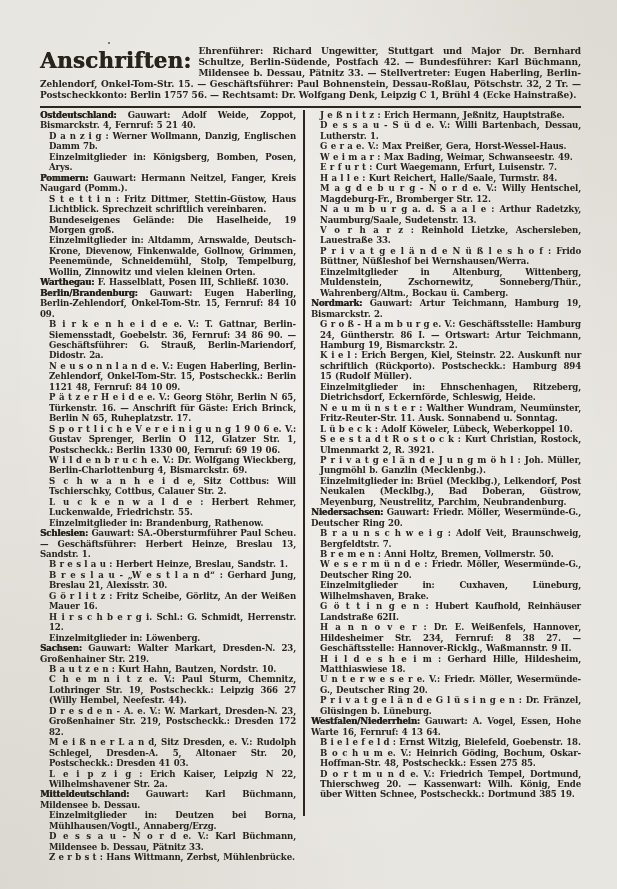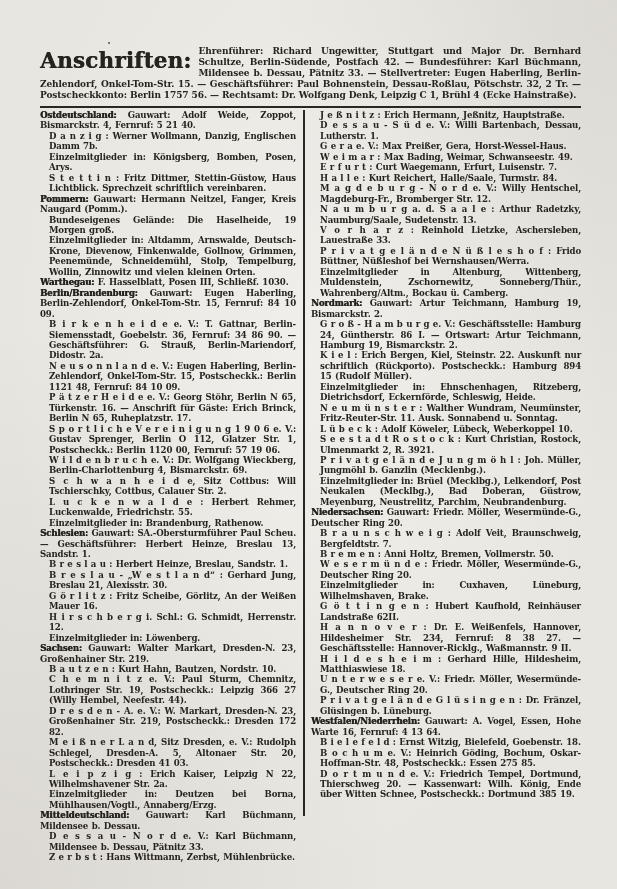--- a/index.html
+++ b/index.html
@@ -74,30 +74,30 @@
           <p class="entry sub">
             <span class="lead">D a n z i g :</span>
             <span class="body">Werner Wollmann, Danzig, Englischen Damm 7b.</span>
           </p>
 
           <p class="entry sub">
             <span class="lead">Einzelmitglieder in:</span>
             <span class="body">Königsberg, Bomben, Posen, Arys.</span>
           </p>
 
+          <p class="entry gau">
+            <span class="lead">Pommern:</span>
+            <span class="body">Gauwart: Hermann Neitzel, Fanger, Kreis Naugard (Pomm.).</span>
+          </p>
+
           <p class="entry sub">
             <span class="lead">S t e t t i n :</span>
             <span class="body">Fritz Dittmer, Stettin-Güstow, Haus Lichtblick. Sprechzeit schriftlich vereinbaren.</span>
           </p>
 
-          <p class="entry gau">
-            <span class="lead">Pommern:</span>
-            <span class="body">Gauwart: Hermann Neitzel, Fanger, Kreis Naugard (Pomm.).</span>
-          </p>
-
           <p class="entry sub">
             <span class="lead">Bundeseigenes Gelände:</span>
             <span class="body">Die Haselheide, 19 Morgen groß.</span>
           </p>
 
           <p class="entry sub">
             <span class="lead">Einzelmitglieder in:</span>
             <span class="body">Altdamm, Arnswalde, Deutsch-Krone, Dievenow, Finkenwalde, Gollnow, Grimmen, Peenemünde, Schneidemühl, Stolp, Tempelburg, Wollin, Zinnowitz und vielen kleinen Orten.</span>
           </p>
 
@@ -121,21 +121,21 @@
             <span class="body">Eugen Haberling, Berlin-Zehlendorf, Onkel-Tom-Str. 15, Postscheckk.: Berlin 1121 48, Fernruf: 84 10 09.</span>
           </p>
 
           <p class="entry sub">
             <span class="lead">P ä t z e r  H e i d e  e. V.:</span>
             <span class="body">Georg Stöhr, Berlin N 65, Türkenstr. 16. — Anschrift für Gäste: Erich Brinck, Berlin N 65, Ruheplatzstr. 17.</span>
           </p>
 
           <p class="entry sub">
             <span class="lead">S p o r t l i c h e  V e r e i n i g u n g  1 9 0 6  e. V.:</span>
-            <span class="body">Gustav Sprenger, Berlin O 112, Glatzer Str. 1, Postscheckk.: Berlin 1120 00, Fernruf: 57 19 06.</span>
+            <span class="body">Gustav Sprenger, Berlin O 112, Glatzer Str. 1, Postscheckk.: Berlin 1330 00, Fernruf: 69 19 06.</span>
           </p>
 
 
           <p class="entry sub">
             <span class="lead">W i l d e n b r u c h  e. V.:</span>
             <span class="body">Dr. Wolfgang Wieckberg, Berlin-Charlottenburg 4, Bismarckstr. 69.</span>
           </p>
 
           <p class="entry sub">
             <span class="lead">S c h w a n h e i d e, Sitz Cottbus:</span>
@@ -205,28 +205,28 @@
           <p class="entry sub">
             <span class="lead">M e i ß n e r  L a n d, Sitz Dresden, e. V.:</span>
             <span class="body">Rudolph Schlegel, Dresden-A. 5, Altonaer Str. 20, Postscheckk.: Dresden 41 03.</span>
           </p>
 
           <p class="entry sub">
             <span class="lead">L e i p z i g :</span>
             <span class="body">Erich Kaiser, Leipzig N 22, Wilhelmshavener Str. 2a.</span>
           </p>
 
-          <p class="entry sub">
-            <span class="lead">Einzelmitglieder in:</span>
-            <span class="body">Deutzen bei Borna, Mühlhausen/Vogtl., Annaberg/Erzg.</span>
-          </p>
-
           <p class="entry gau">
             <span class="lead">Mitteldeutschland:</span>
             <span class="body">Gauwart: Karl Büchmann, Mildensee b. Dessau.</span>
+          </p>
+
+          <p class="entry sub">
+            <span class="lead">Einzelmitglieder in:</span>
+            <span class="body">Deutzen bei Borna, Mühlhausen/Vogtl., Annaberg/Erzg.</span>
           </p>
 
           <p class="entry sub">
             <span class="lead">D e s s a u - N o r d  e. V.:</span>
             <span class="body">Karl Büchmann, Mildensee b. Dessau, Pätnitz 33.</span>
           </p>
 
           <p class="entry sub">
             <span class="lead">Z e r b s t :</span>
             <span class="body">Hans Wittmann, Zerbst, Mühlenbrücke.</span>

